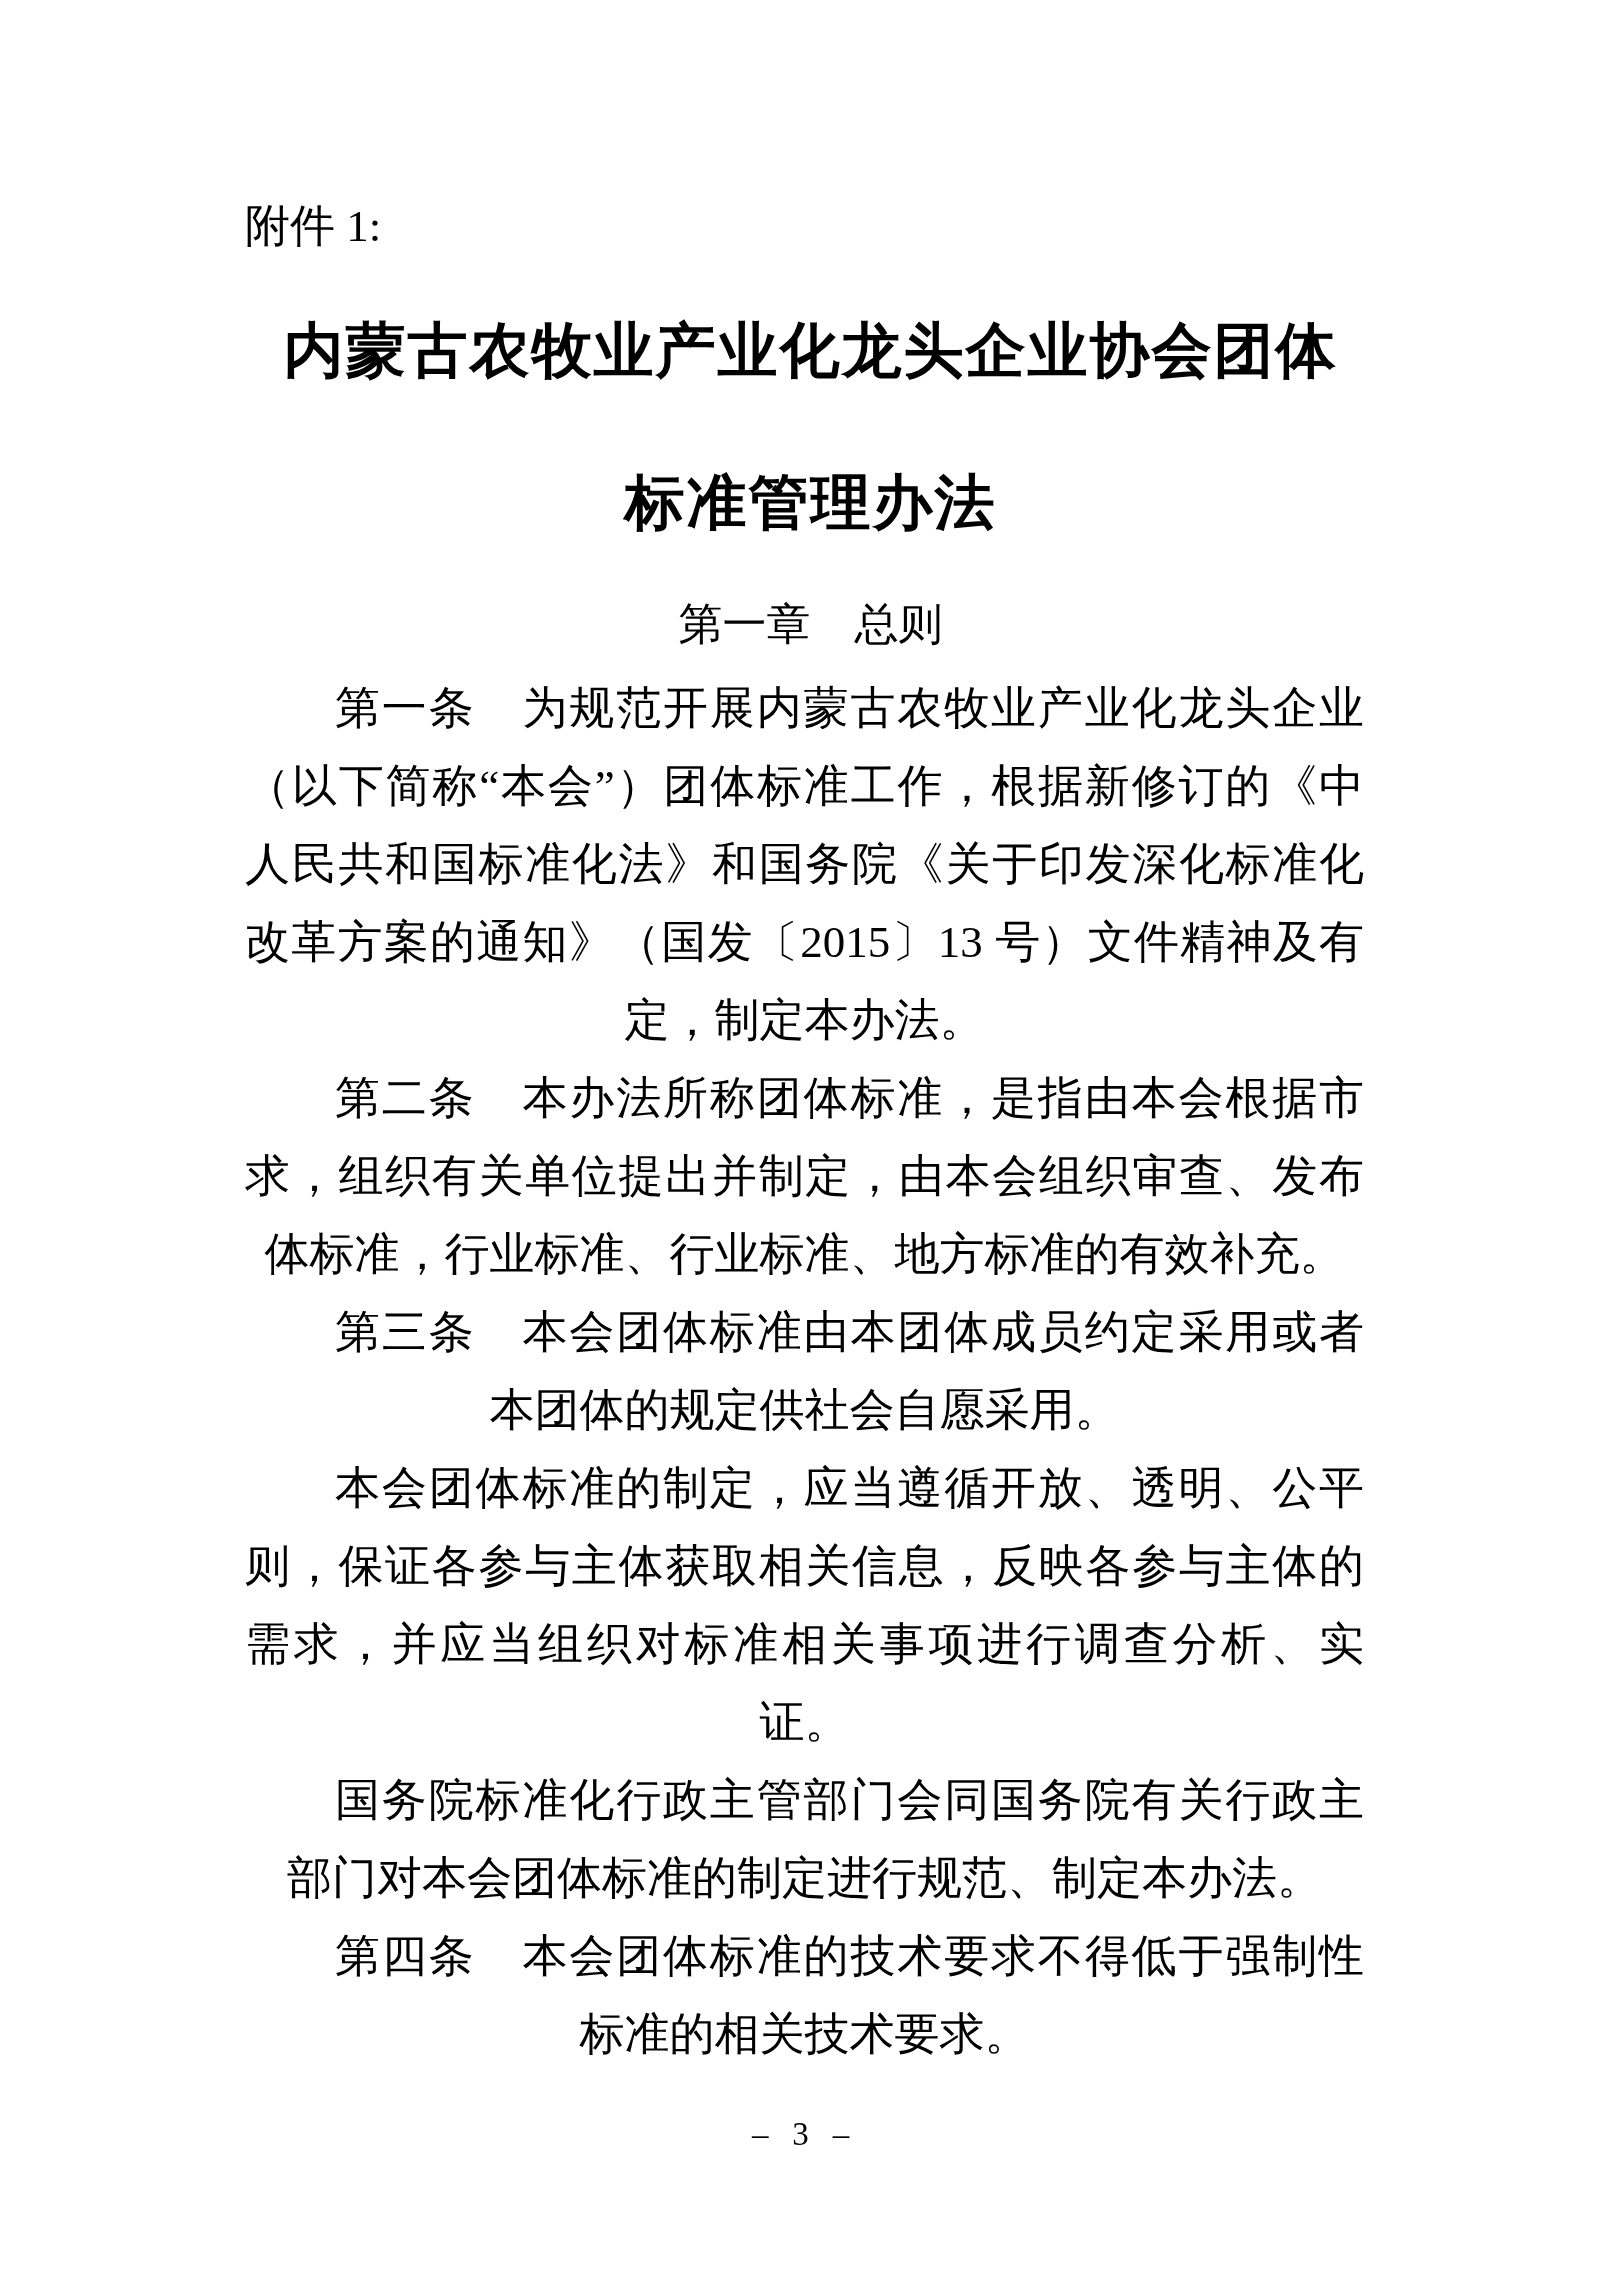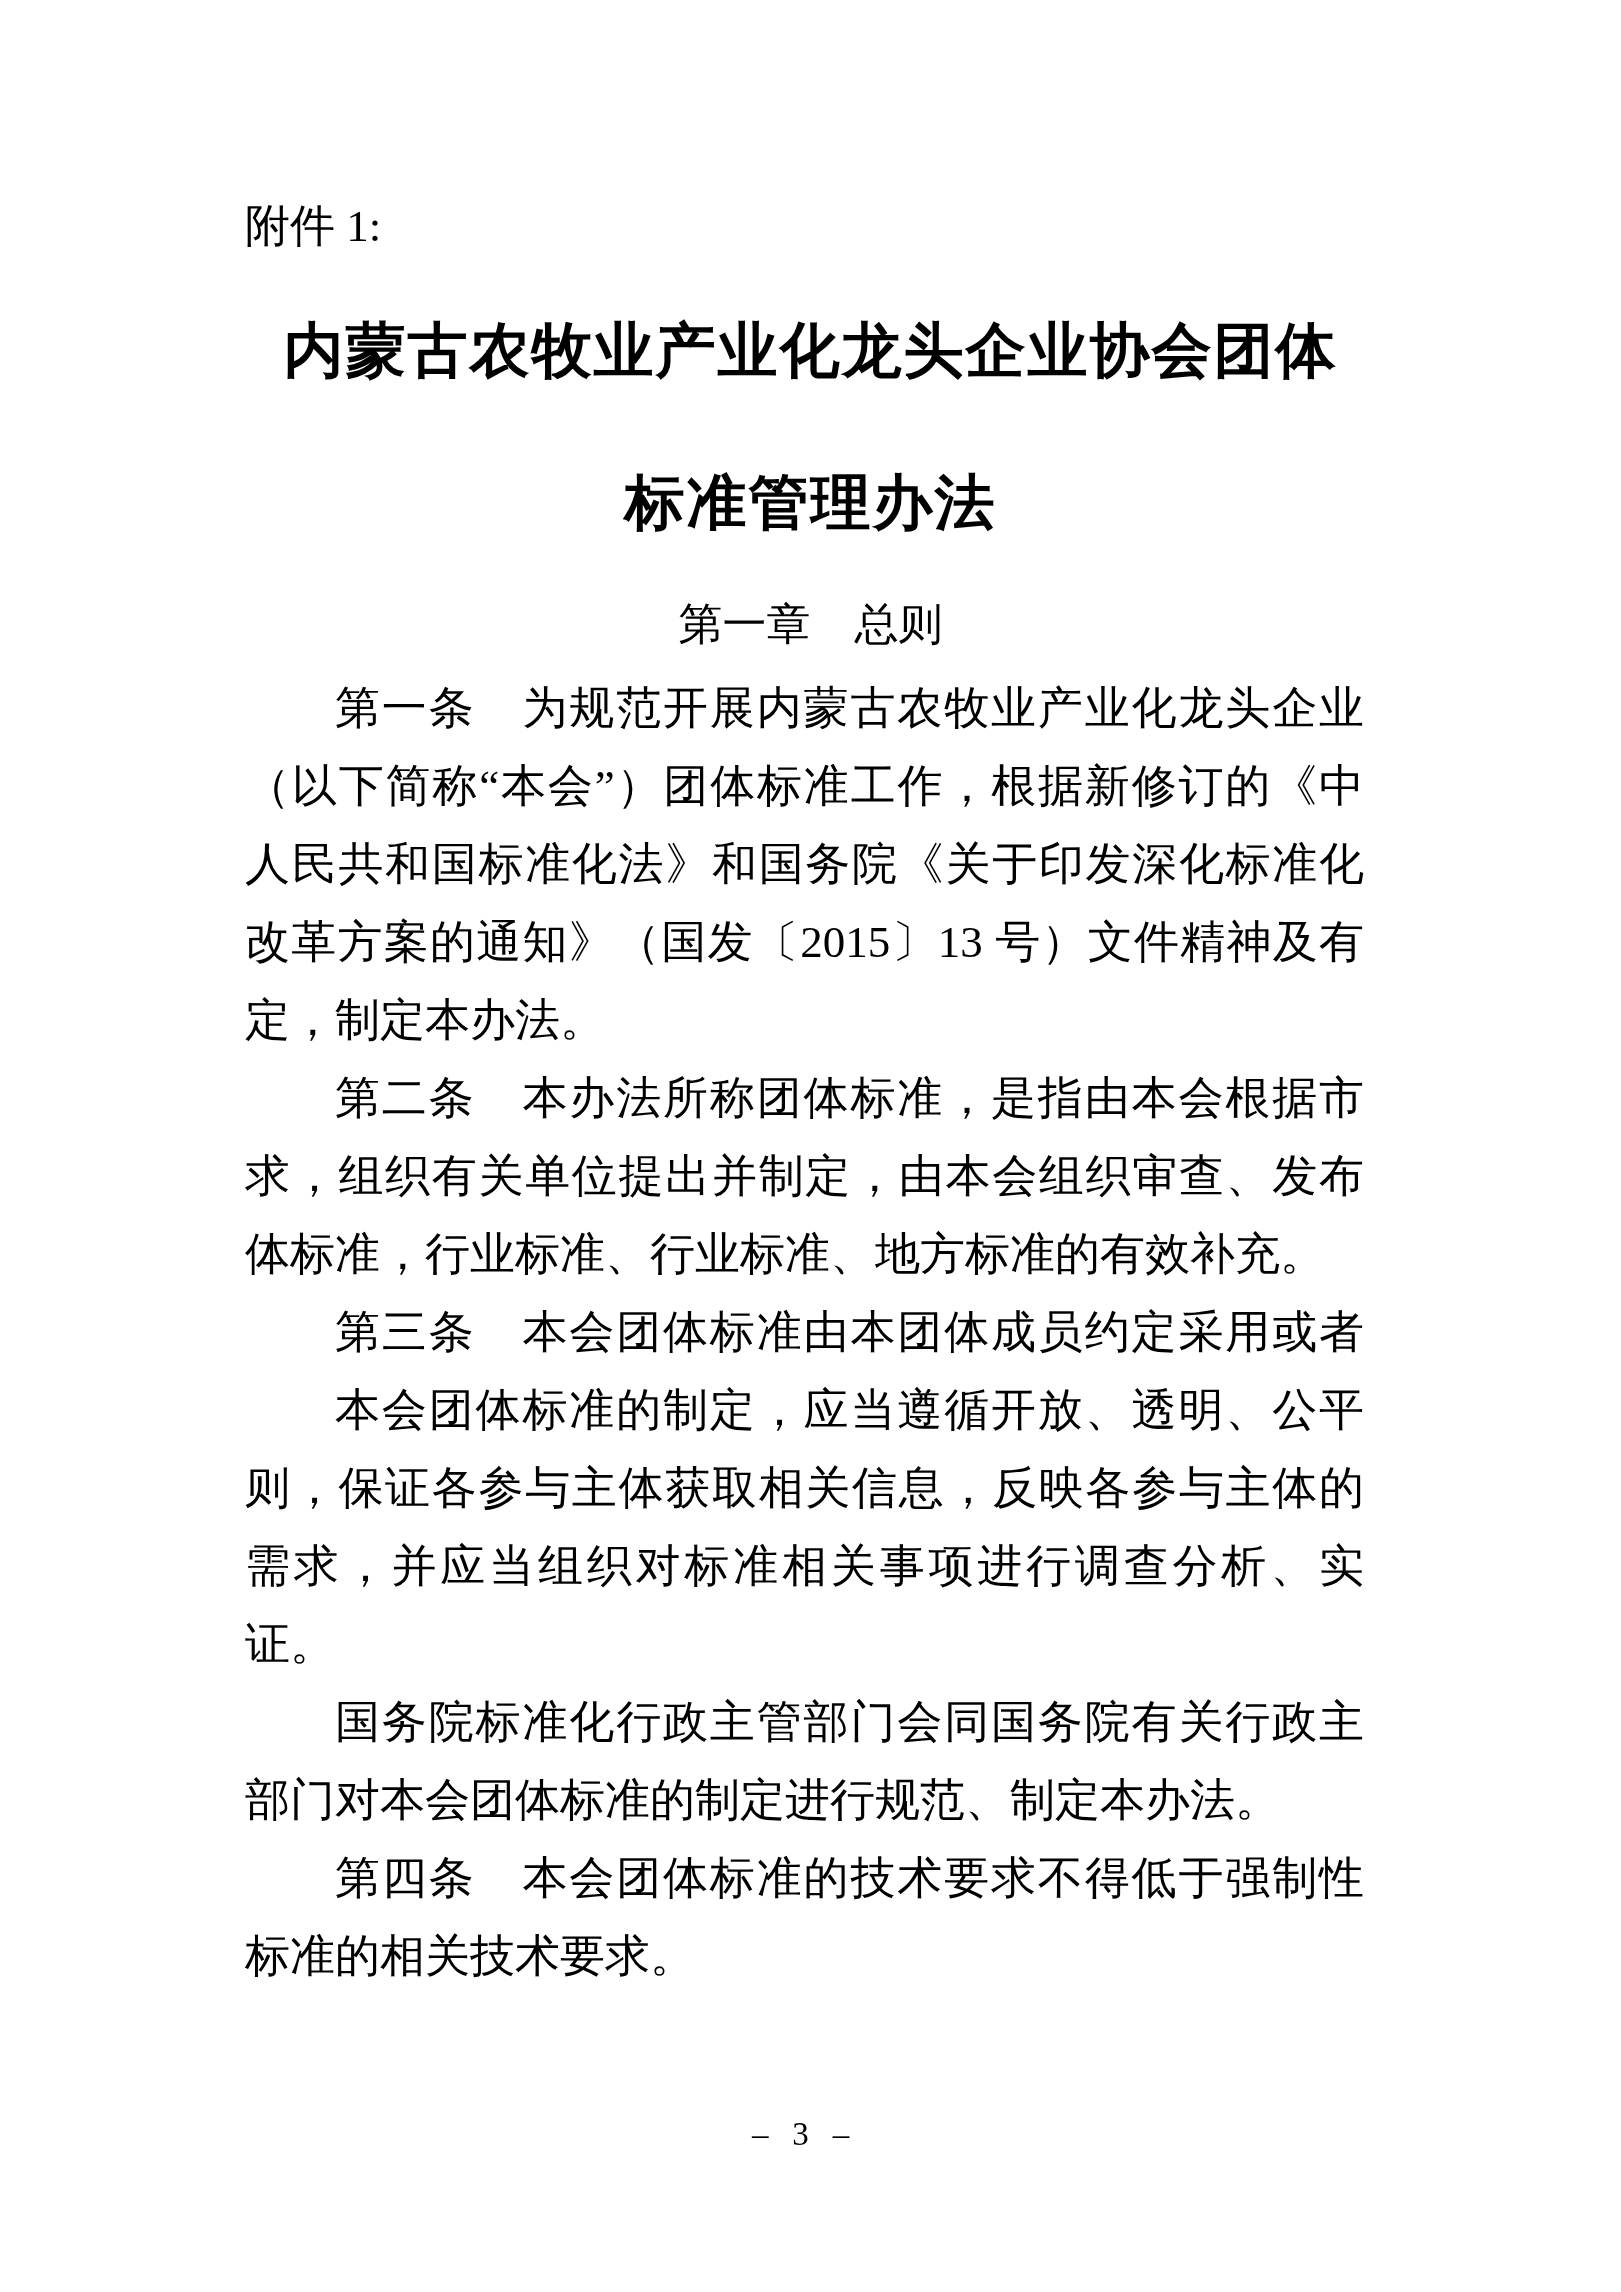--- a/index.html
+++ b/index.html
@@ -55,20 +55,21 @@
     left: 245px;
     top: 669px;
     width: 1119px;
     font-size: 45px;
     line-height: 78px;
   }
   .line {
     height: 78px;
     overflow: hidden;
     white-space: nowrap;
+    text-align: center;
   }
   .jf {
     white-space: normal;
     text-align: justify;
     text-align-last: justify;
     text-justify: inter-character;
   }
   .ind { text-indent: 90px; }
   .footer {
     position: absolute;
@@ -97,20 +98,21 @@
   <div class="body-text">
     <div class="line ind jf">第一条　为规范开展内蒙古农牧业产业化龙头企业协会</div>
     <div class="line jf">（以下简称“本会”）团体标准工作，根据新修订的《中华</div>
     <div class="line jf">人民共和国标准化法》和国务院《关于印发深化标准化工作</div>
     <div class="line jf">改革方案的通知》（国发〔2015〕13 号）文件精神及有关规</div>
     <div class="line">定，制定本办法。</div>
     <div class="line ind jf">第二条　本办法所称团体标准，是指由本会根据市场需</div>
     <div class="line jf">求，组织有关单位提出并制定，由本会组织审查、发布的团</div>
     <div class="line">体标准，行业标准、行业标准、地方标准的有效补充。</div>
     <div class="line ind jf">第三条　本会团体标准由本团体成员约定采用或者按照</div>
+    <div class="line">本团体的规定供社会自愿采用。</div>
     <div class="line ind jf">本会团体标准的制定，应当遵循开放、透明、公平的原</div>
     <div class="line jf">则，保证各参与主体获取相关信息，反映各参与主体的共同</div>
     <div class="line jf">需求，并应当组织对标准相关事项进行调查分析、实验、论</div>
     <div class="line">证。</div>
     <div class="line ind jf">国务院标准化行政主管部门会同国务院有关行政主管</div>
     <div class="line">部门对本会团体标准的制定进行规范、制定本办法。</div>
     <div class="line ind jf">第四条　本会团体标准的技术要求不得低于强制性国家</div>
     <div class="line">标准的相关技术要求。</div>
   </div>
 

